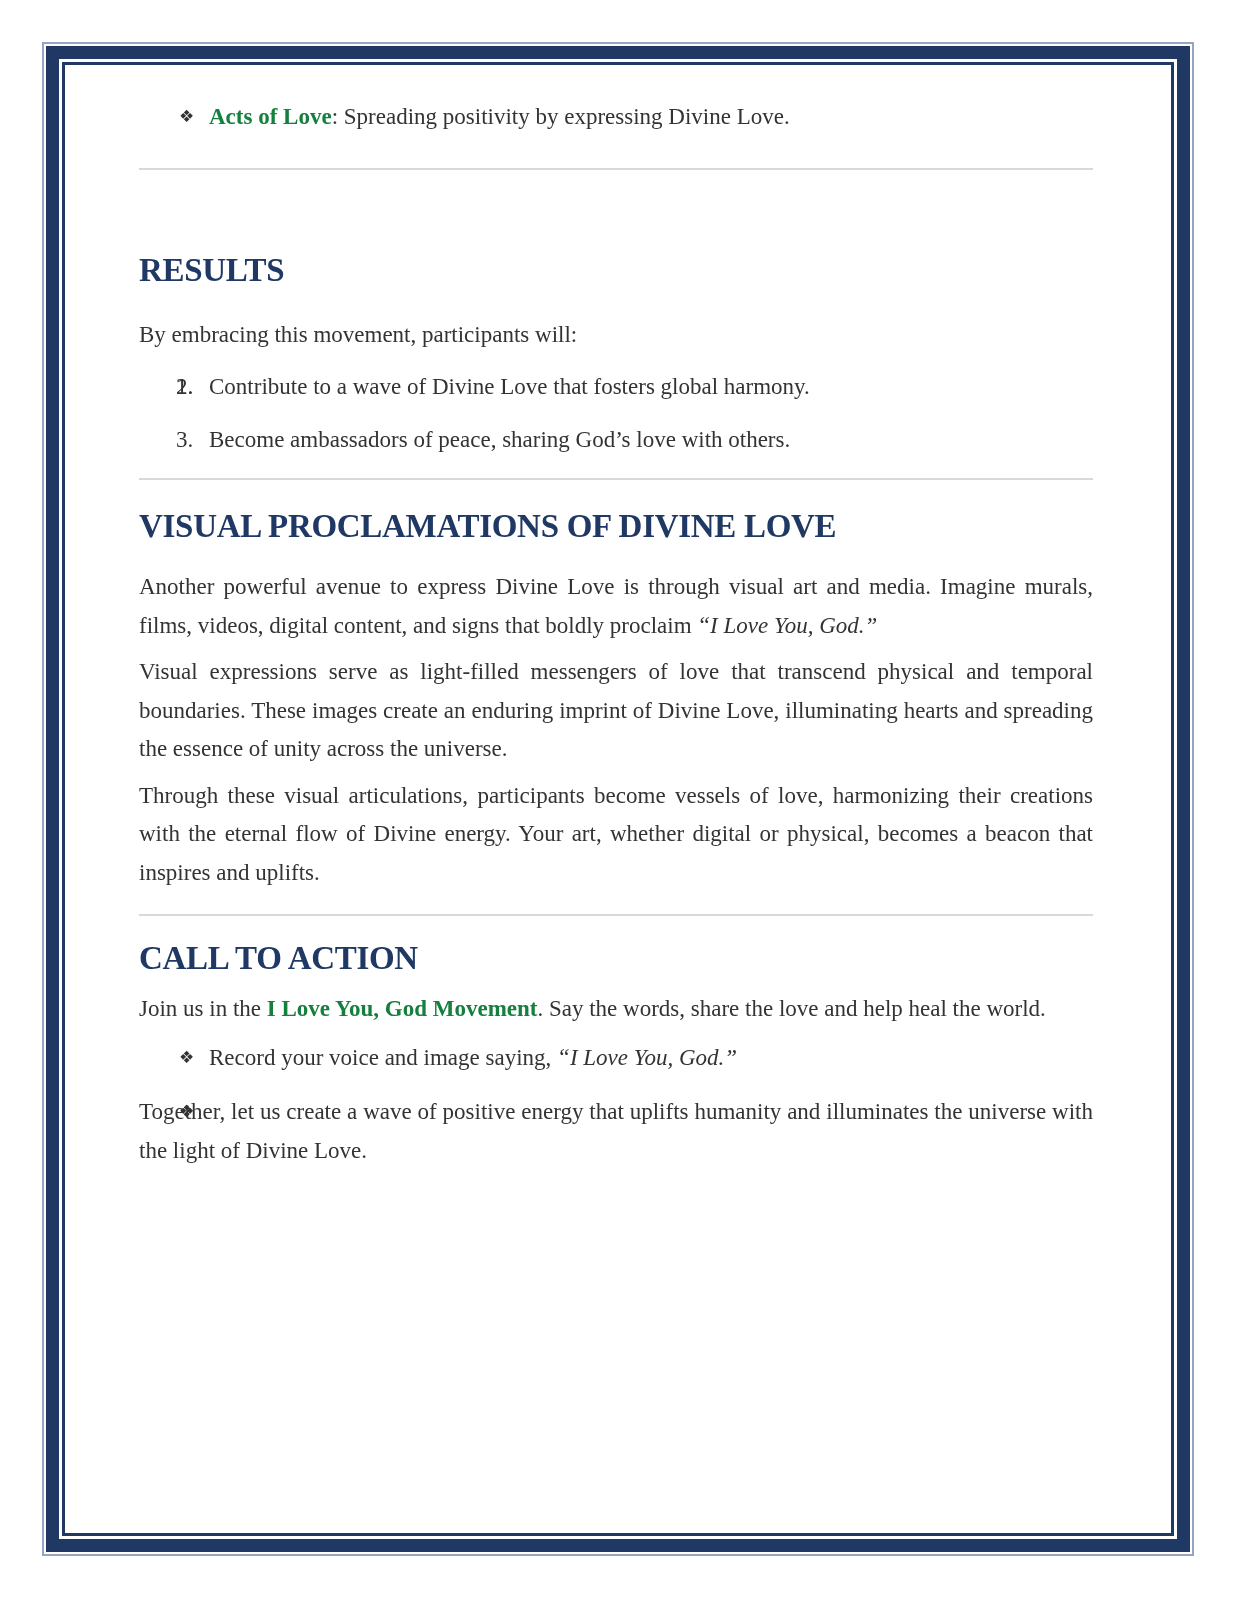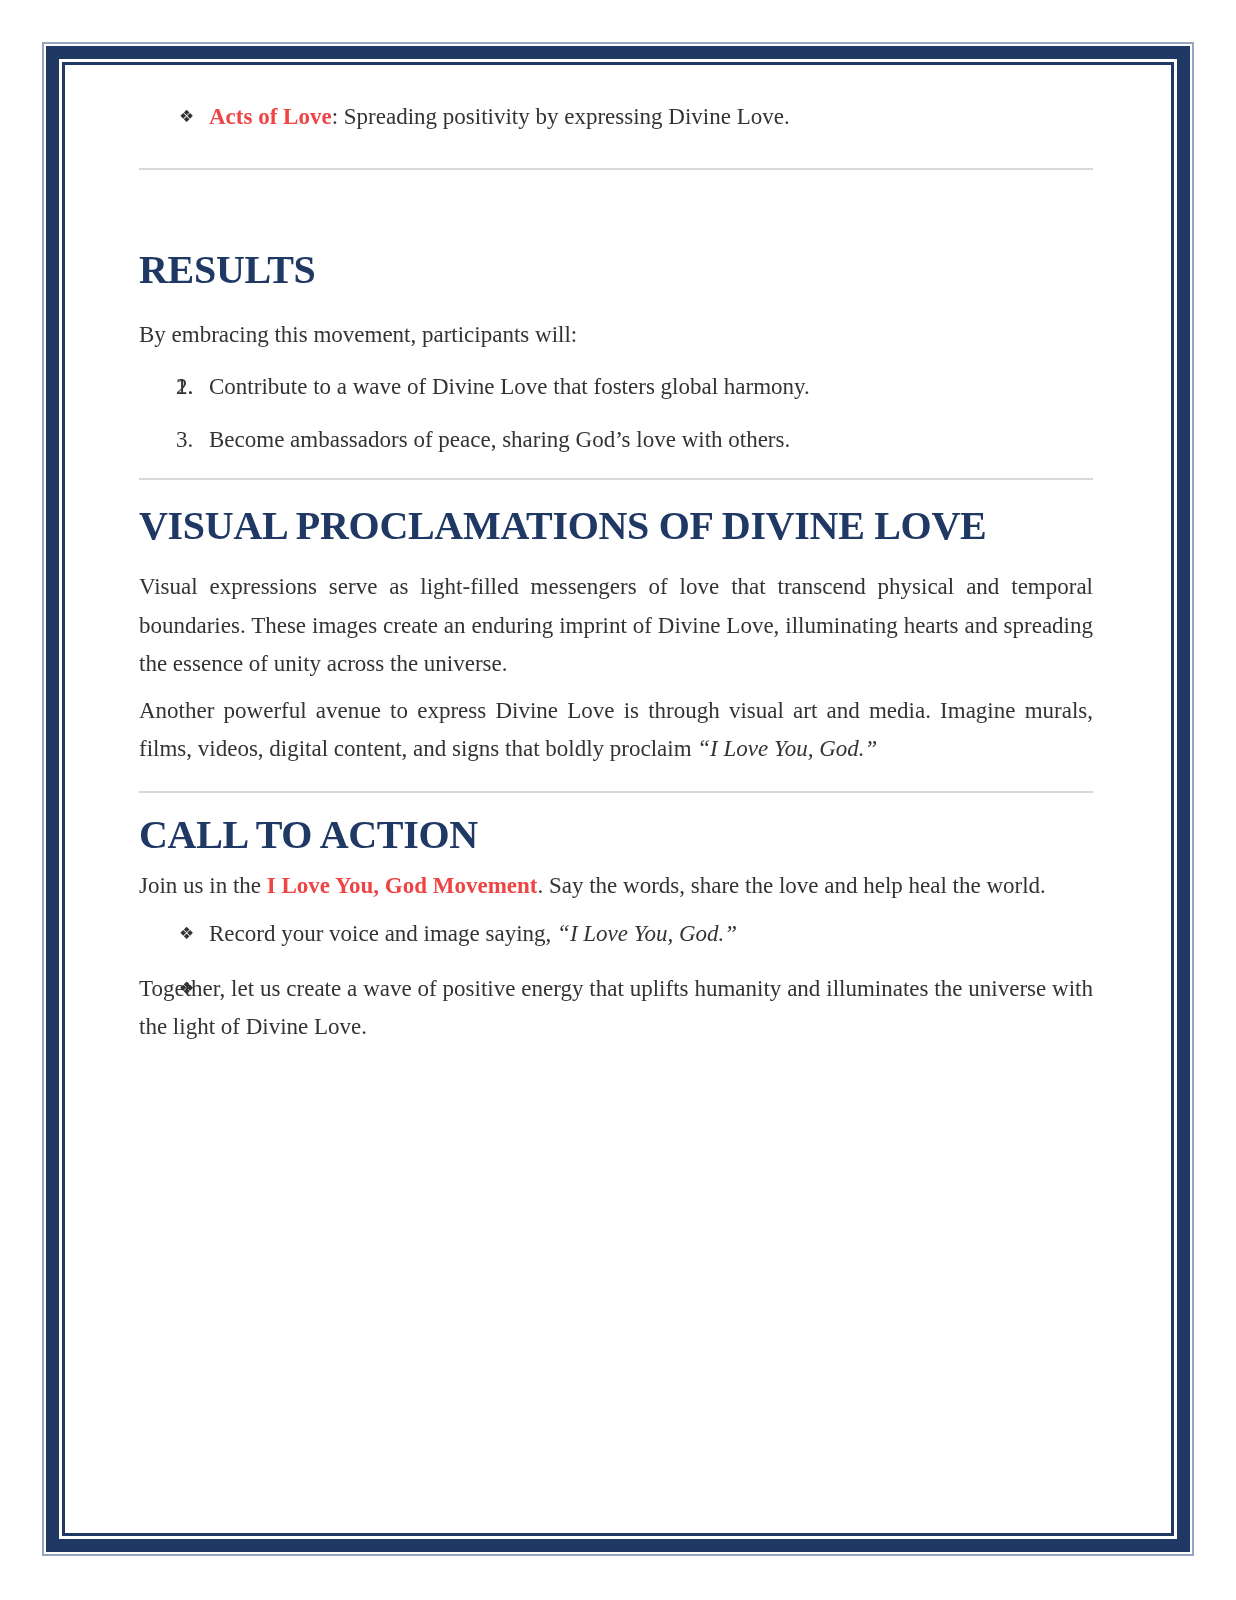--- a/index.html
+++ b/index.html
@@ -37,21 +37,21 @@
     border: none;
     border-top: 2px solid #d9d9d9;
     height: 0;
   }
   hr.d1 { margin-top: 31px; }
   hr.d2 { margin-top: 19px; }
   hr.d3 { margin-top: 22px; }
 
   
   h2.section-heading {
-    font-size: 40px;
+    font-size: 33px;
     line-height: 40px;
     font-weight: bold;
     color: #1f3864;
     letter-spacing: -0.3px;
   }
   h2.h-results { margin-top: 80px; margin-bottom: 26px; }
   h2.h-visual  { margin-top: 26px; margin-bottom: 22px; }
   h2.h-cta     { margin-top: 22px; margin-bottom: 12px; }
 
   
@@ -87,21 +87,21 @@
     position: relative;
     padding-left: 70px;
     margin-bottom: 14px;
   }
   .num-marker {
     position: absolute;
     left: 37px;
     top: 0;
   }
 
-  .inline-bold-navy { font-weight: bold; color: #ef4444; }
+  .inline-bold-navy { font-weight: bold; color: #15803d; }
   .inline-italic { font-style: italic; }
 </style>
 </head>
 <body>
 
 <div class="frame-outer">
   <div class="frame-inner">
     <div class="content">
 
       <ul class="diamond-list">
@@ -127,24 +127,25 @@
         <li>
           <span class="num-marker">3.</span>
           <span>Become ambassadors of peace, sharing God’s love with others.</span>
         </li>
       </ol>
 
       <hr class="divider d2">
 
       <h2 class="section-heading h-visual">VISUAL PROCLAMATIONS OF DIVINE LOVE</h2>
 
+      <p class="para"><span>Another powerful avenue to express Divine Love is through visual art and media. Imagine murals, films, videos, digital content, and signs that boldly proclaim </span><span class="inline-italic">“I Love You, God.”</span></p>
+
       <p class="para">Visual expressions serve as light-filled messengers of love that transcend physical and temporal boundaries. These images create an enduring imprint of Divine Love, illuminating hearts and spreading the essence of unity across the universe.</p>
 
-      <p class="para"><span>Another powerful avenue to express Divine Love is through visual art and media. Imagine murals, films, videos, digital content, and signs that boldly proclaim </span><span class="inline-italic">“I Love You, God.”</span></p>
-
+      <p class="para">Through these visual articulations, participants become vessels of love, harmonizing their creations with the eternal flow of Divine energy. Your art, whether digital or physical, becomes a beacon that inspires and uplifts.</p>
 
       <hr class="divider d3">
 
       <h2 class="section-heading h-cta">CALL TO ACTION</h2>
 
       <p class="para"><span>Join us in the </span><span class="inline-bold-navy">I Love You, God Movement</span><span>. Say the words, share the love and help heal the world.</span></p>
 
       <ul class="diamond-list cta-list">
         <li>
           <span class="bullet-marker">❖</span>

